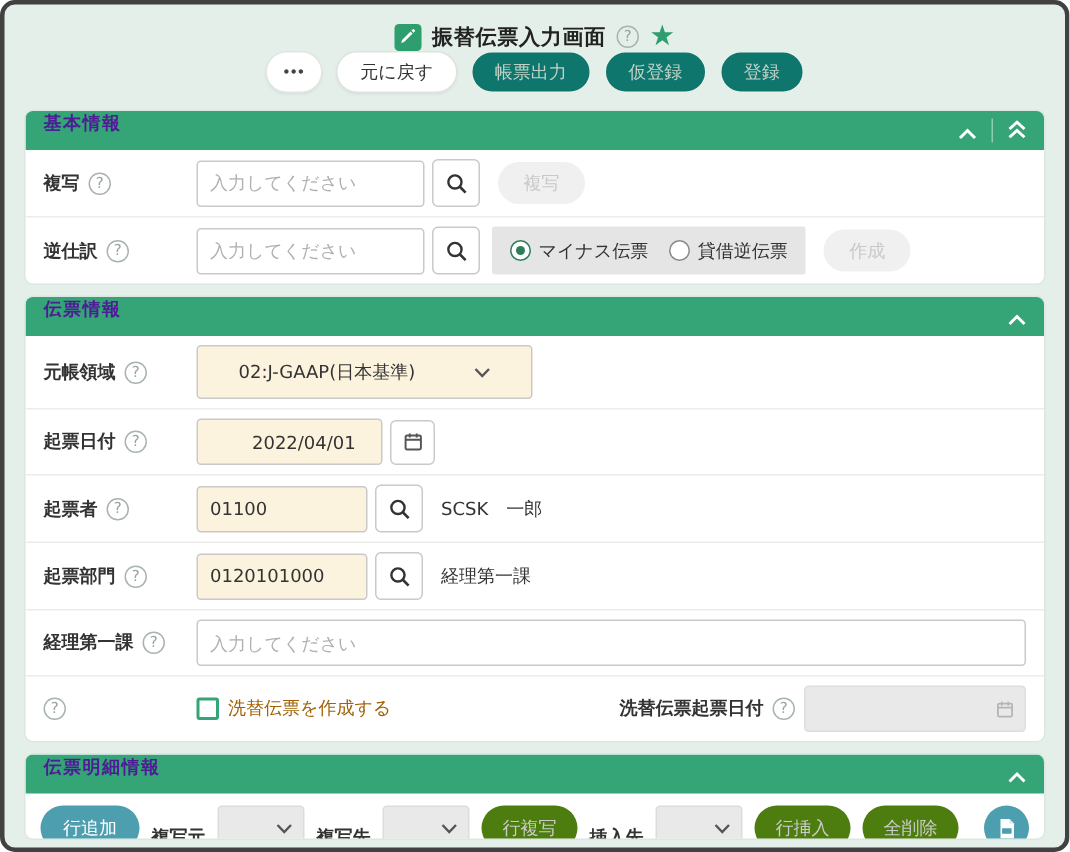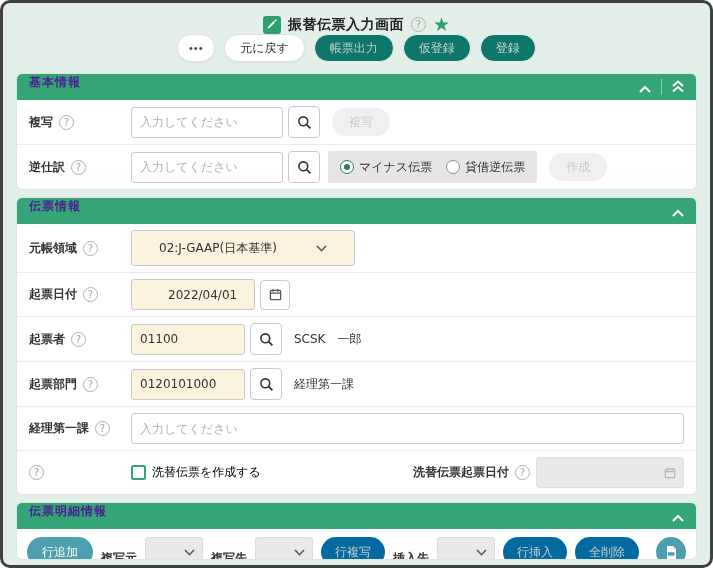--- a/index.html
+++ b/index.html
@@ -58,21 +58,21 @@
   .chk { width:15px; height:15px; border:2px solid #35a476; border-radius:2px; background:#fff; flex:none; cursor:pointer; }
   .dis-input { width:148px; height:31px; background:#e9e9e9; border:1px solid #dedede; border-radius:3px;
                display:flex; align-items:center; justify-content:flex-end; padding:0 7px; }
   
   .toolbar { display:flex; align-items:flex-end; gap:8px; padding:8px 10px; border-bottom:1px solid #ececec; }
   .btn-teal { background:#4d9eae; color:#fff; border:none; height:30px; border-radius:15px; padding:0 15px;
               font-size:12px; cursor:pointer; }
   .mini-sel { width:58px; height:30px; background:#e9e9e9; border:1px solid #dcdcdc; border-radius:3px;
               display:flex; align-items:center; justify-content:flex-end; padding:0 7px; cursor:pointer; }
   .tb-label { font-size:12px; font-weight:bold; color:#333; }
-  .pill-dis2 { height:30px; border-radius:15px; background:#0369a1; border:none; color:#cbcbcb;
+  .pill-dis2 { height:30px; border-radius:15px; background:#4d7c0f; border:none; color:#cbcbcb;
                font-size:12px; padding:4px 14px; }
   .csv-btn { width:30px; height:30px; border-radius:50%; background:#4d9eae; border:none; margin-left:auto;
              display:grid; place-items:center; cursor:pointer; }
   
   .thead { display:flex; align-items:center; font-size:10px; color:#333; }
   .th { padding:13px 4px; display:flex; align-items:center; justify-content:center; gap:4px;
         border-left:1px solid #ececec; text-align:center; }
   .th:first-child { border-left:none; }
   .c-no { width:46px; } .c1 { width:62px; } .c2 { width:96px; } .c3 { width:88px; }
   .c4 { width:84px; } .c5 { width:100px; } .c6 { width:108px; } .c7 { flex:1; }
@@ -229,21 +229,21 @@
         <span class="flabel">経理第一課</span>
         <span class="help">?</span>
       </div>
       <input class="tinput" style="flex: 1 1 0%;" placeholder="入力してください">
     </div>
     <div class="row" style="min-height:36px">
       <div class="label-col">
         <span class="help">?</span>
       </div>
       <span class="chk"></span>
-      <span style="font-size:12px;color:#000000;margin-left:6px">洗替伝票を作成する</span>
+      <span style="font-size:12px;color:#a16207;margin-left:6px">洗替伝票を作成する</span>
       <span style="margin-left:auto;display:flex;align-items:center;gap:6px">
         <span class="flabel">洗替伝票起票日付</span>
         <span class="help">?</span>
         <span class="dis-input">
           <svg width="12" height="12" viewBox="0 0 14 14">
               <rect x="1.5" y="2.5" width="11" height="10" rx="1" stroke="#b5b5b5" stroke-width="1.4" fill="none"></rect>
               <path d="M4.5 1 V4 M9.5 1 V4 M1.5 5.5 H12.5" stroke="#b5b5b5" stroke-width="1.4"></path>
             </svg>
         </span>
       </span>

